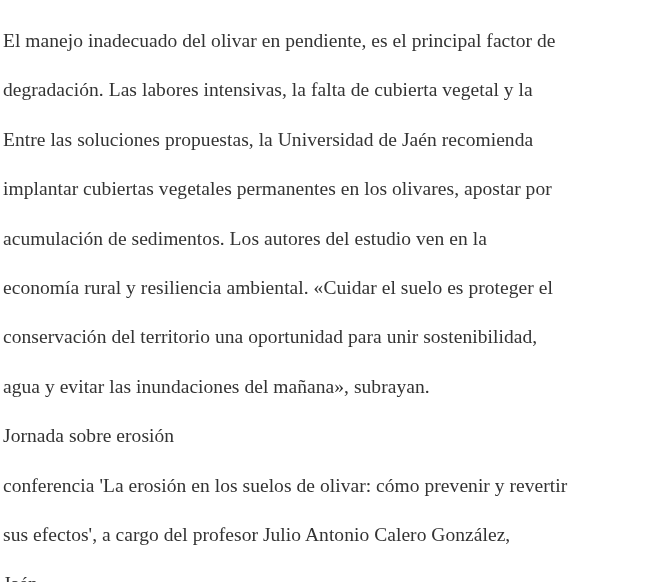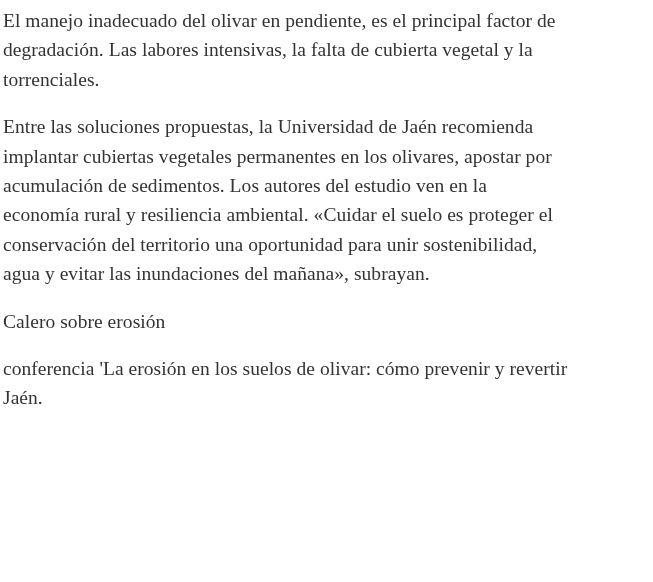--- a/index.html
+++ b/index.html
@@ -18,44 +18,45 @@
     padding: 6px 0 0 3px;
   }
   .para {
     margin: 0 0 18px 0;
   }
   .line {
     font-size: 19.5px;
     line-height: 29.4px;
     white-space: nowrap;
     letter-spacing: 0.05px;
+    margin-top: 20px;
   }
 </style>
 </head>
 <body>
 
 <div class="article">
 
   <div class="para">
     <div class="line">El manejo inadecuado del olivar en pendiente, es el principal factor de</div>
     <div class="line">degradación. Las labores intensivas, la falta de cubierta vegetal y la</div>
-    <div class="line">torrenciales.</div>
   </div>
 
   <div class="para">
     <div class="line">Entre las soluciones propuestas, la Universidad de Jaén recomienda</div>
     <div class="line">implantar cubiertas vegetales permanentes en los olivares, apostar por</div>
     <div class="line">acumulación de sedimentos. Los autores del estudio ven en la</div>
     <div class="line">economía rural y resiliencia ambiental. «Cuidar el suelo es proteger el</div>
     <div class="line">conservación del territorio una oportunidad para unir sostenibilidad,</div>
     <div class="line">agua y evitar las inundaciones del mañana», subrayan.</div>
   </div>
 
   <div class="para">
-    <div class="line">Calero sobre erosión</div>
+    <div class="line">Jornada sobre erosión</div>
   </div>
 
   <div class="para">
     <div class="line">conferencia 'La erosión en los suelos de olivar: cómo prevenir y revertir</div>
+    <div class="line">sus efectos', a cargo del profesor Julio Antonio Calero González,</div>
     <div class="line">Jaén.</div>
   </div>
 
 </div>
 
 </body></html>

